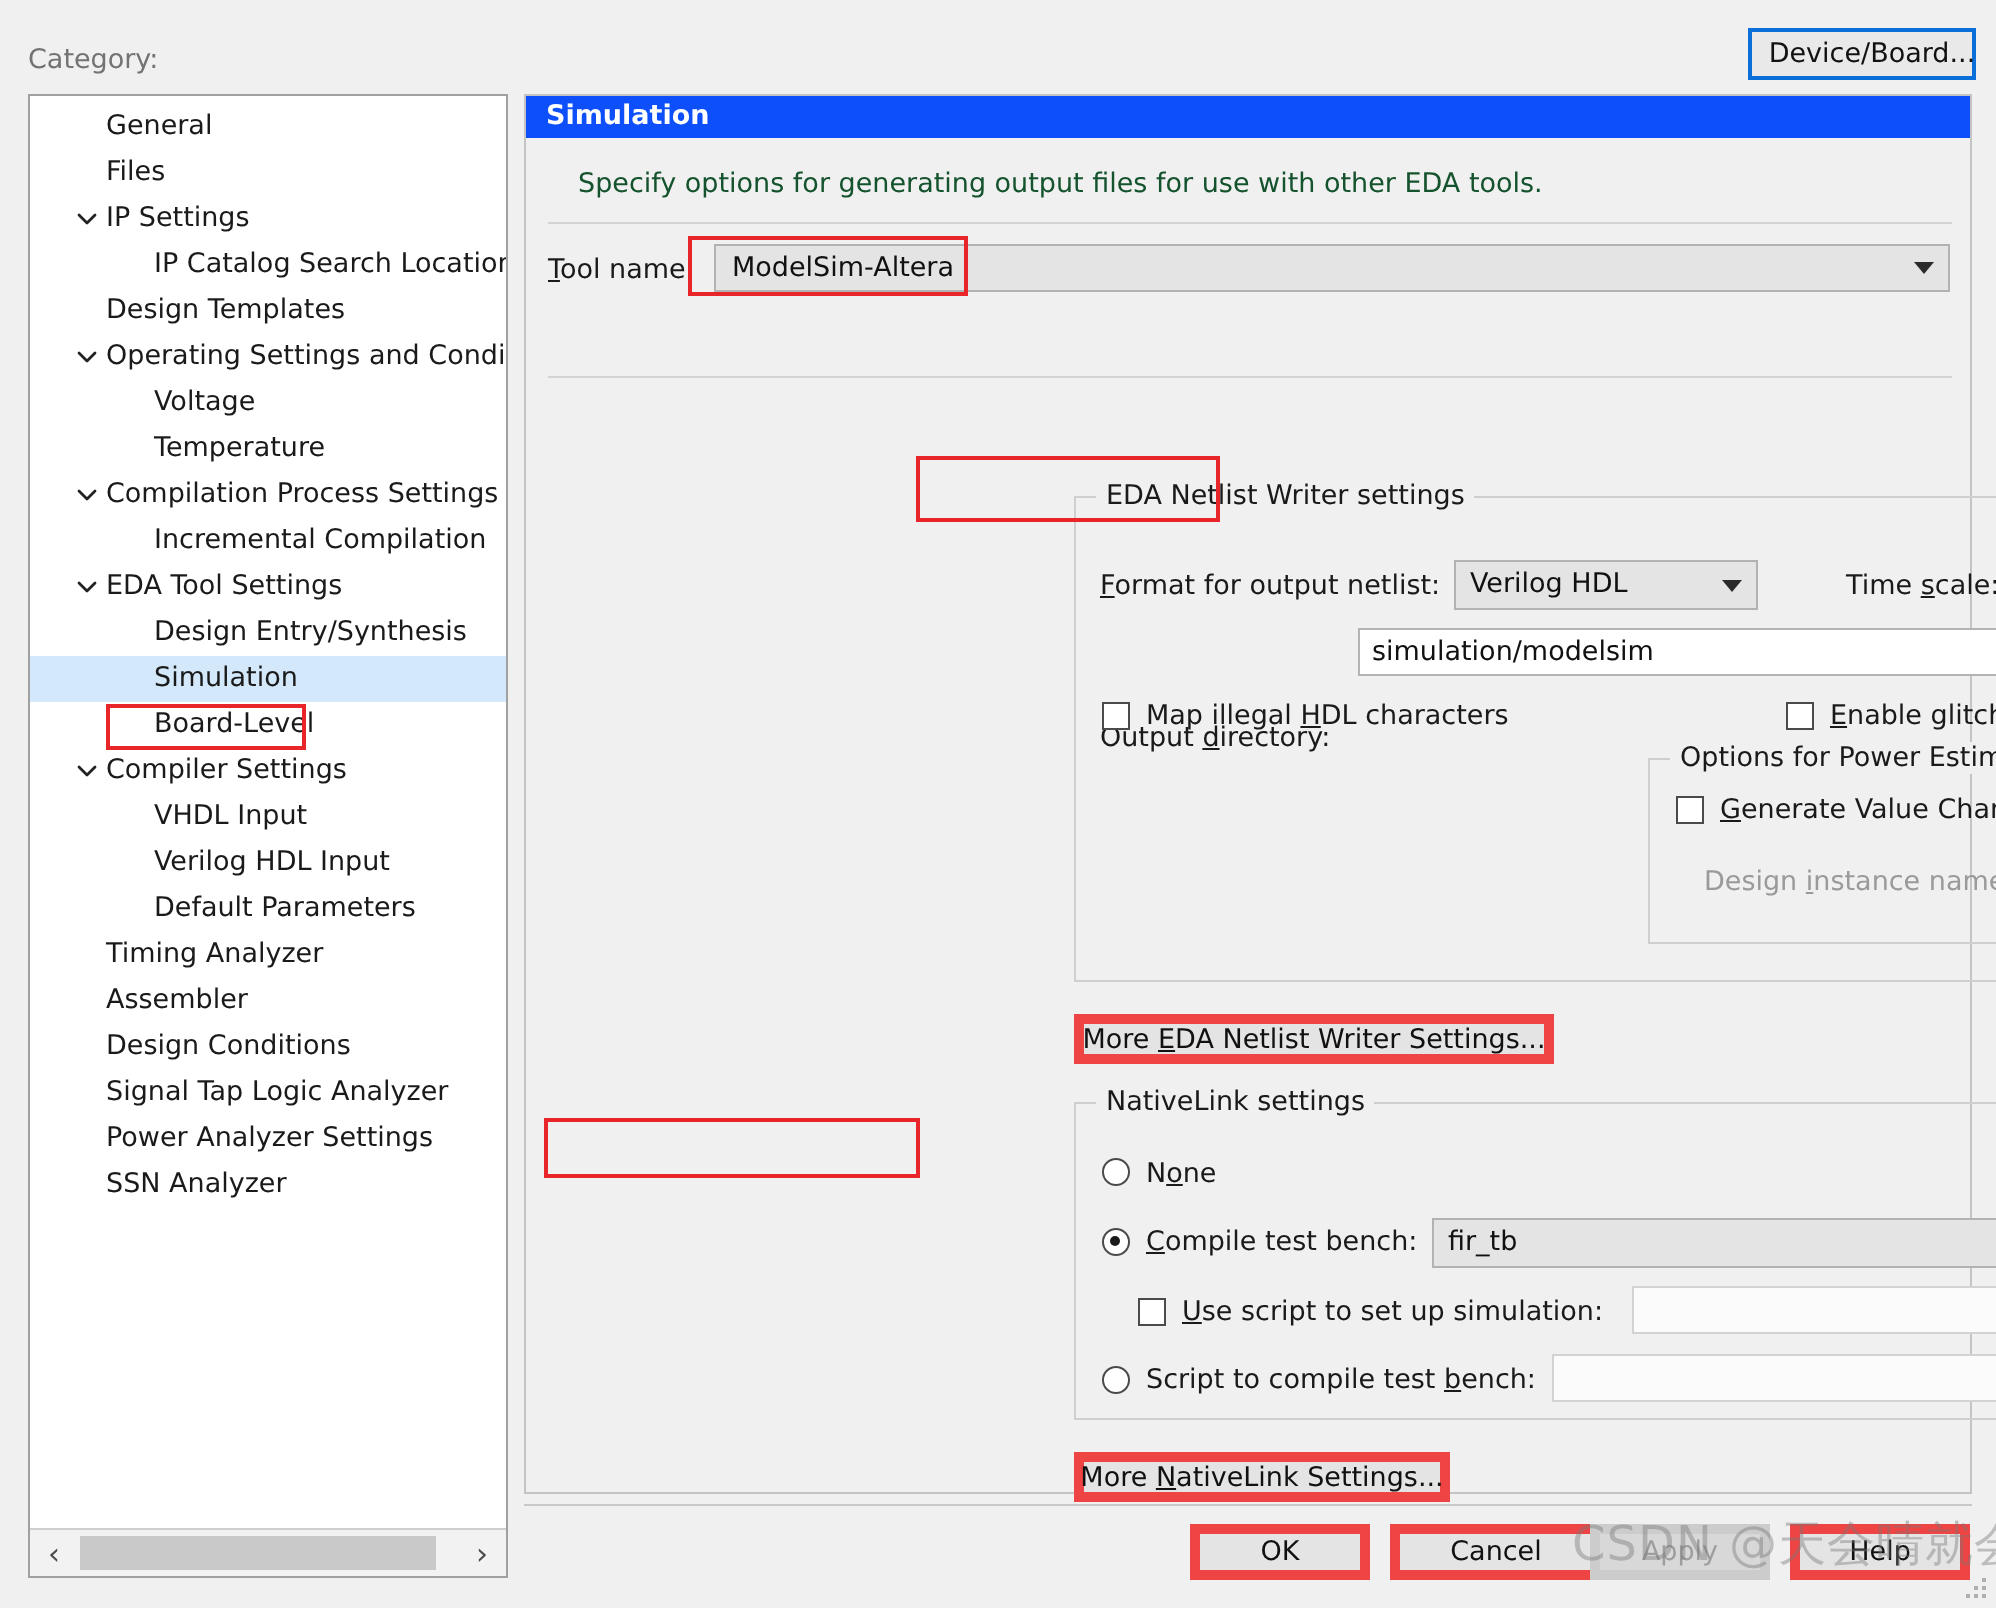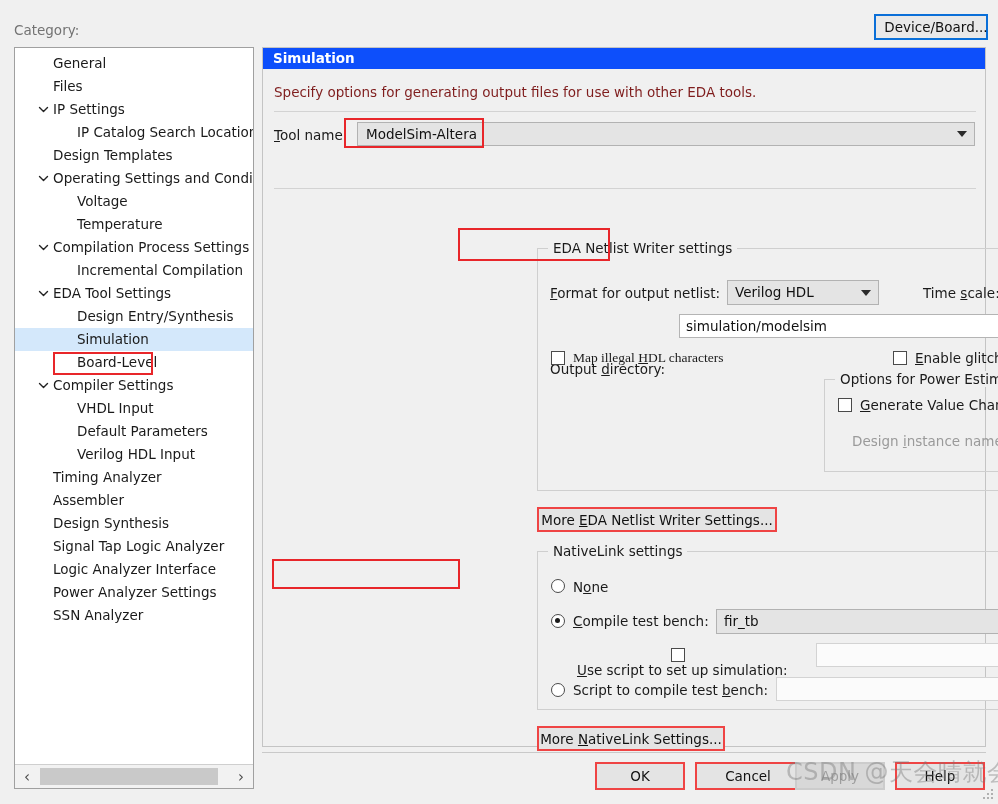--- a/index.html
+++ b/index.html
@@ -160,24 +160,24 @@
     background: #0d4ffb;
     color: #ffffff;
     font-weight: bold;
     font-size: 13.5px;
     line-height: 21px;
     padding-left: 10px;
     box-sizing: border-box;
   }
   #sim-desc {
     position: absolute;
-    left: 11px;
+    left: 26px;
     top: 36px;
     font-size: 13.5px;
-    color: #7f1d1d;
+    color: #14532d;
   }
   .hr {
     position: absolute;
     height: 1px;
     background: #d3d3d3;
   }
   #hr-1 { left: 11px; top: 63px; width: 702px; }
   #hr-2 { left: 11px; top: 140px; width: 702px; }
 
   
@@ -317,21 +317,21 @@
   .combo .cval {
     position: absolute;
     left: 7px; top: 0;
     line-height: 23px;
     white-space: nowrap;
   }
 
   .pushbutton {
     position: absolute;
     background: #e4e4e4;
-    border: 2px solid #ef4444;
+    border: 5px solid #ef4444;
     box-sizing: border-box;
     font-size: 13.5px;
     color: #111;
     display: flex;
     align-items: center;
     justify-content: center;
     cursor: pointer;
     white-space: nowrap;
   }
   .pushbutton.disabled { background: #d8d8d8; border-color: #cccccc; color: #9e9e9e; }
@@ -435,27 +435,26 @@
         </span><span class="tlabel">EDA Tool Settings</span></div>
       <div class="tree-row depth1"><span class="tlabel">Design Entry/Synthesis</span></div>
       <div class="tree-row depth1 selected"><span class="tlabel">Simulation</span></div>
       <div class="tree-row depth1"><span class="tlabel">Board-Level</span></div>
       <div class="tree-row depth0"><span class="chev">
           <svg width="11" height="11" viewBox="0 0 11 11">
             <path d="M1.5 3.5 L5.5 7.5 L9.5 3.5" fill="none" stroke="#222" stroke-width="1.4" stroke-linecap="round" stroke-linejoin="round"></path>
           </svg>
         </span><span class="tlabel">Compiler Settings</span></div>
       <div class="tree-row depth1"><span class="tlabel">VHDL Input</span></div>
+      <div class="tree-row depth1"><span class="tlabel">Verilog HDL Input</span></div>
       <div class="tree-row depth1"><span class="tlabel">Default Parameters</span></div>
-      <div class="tree-row depth1"><span class="tlabel">Verilog HDL Input</span></div>
       <div class="tree-row depth0"><span class="tlabel">Timing Analyzer</span></div>
       <div class="tree-row depth0"><span class="tlabel">Assembler</span></div>
-      <div class="tree-row depth0"><span class="tlabel">Design Synthesis</span></div>
+      <div class="tree-row depth0"><span class="tlabel">Design Conditions</span></div>
       <div class="tree-row depth0"><span class="tlabel">Signal Tap Logic Analyzer</span></div>
-      <div class="tree-row depth0"><span class="tlabel">Logic Analyzer Interface</span></div>
       <div class="tree-row depth0"><span class="tlabel">Power Analyzer Settings</span></div>
       <div class="tree-row depth0"><span class="tlabel">SSN Analyzer</span></div>
     </div>
 
   <div id="tree-hscroll">
     <div class="sb-arrow left">‹</div>
     <div id="tree-hscroll-thumb"></div>
     <div class="sb-arrow right">›</div>
   </div>
 </div>
@@ -484,21 +483,21 @@
       <span class="combo-arrow"></span>
     </div>
 
     <div class="fld-label" style="left:385px; top:36px;">Time <span class="u">s</span>cale:</div>
 
     <div class="fld-label" style="left:12px; top:71px;margin-top:41px;">Output <span class="u">d</span>irectory:</div>
     <div class="textinput" style="left:141px; top:65px; width:525px;">
       <span class="tval">simulation/modelsim</span>
     </div>
 
-    <div style="position:absolute; left:13px; top:101px; display:flex; align-items:center;font-family:Liberation Serif, serif;">
+    <div style="position:absolute; left:13px; top:101px; display:flex; align-items:center;">
       <span class="cb"></span>
       <span class="cb-lab">Map illegal <span class="u">H</span>DL characters</span>
     </div>
     <div style="position:absolute; left:355px; top:101px; display:flex; align-items:center;">
       <span class="cb"></span>
       <span class="cb-lab"><span class="u">E</span>nable glitch filtering</span>
     </div>
 
     <div class="groupbox" id="power-est-group">
       <span class="gb-title">Options for Power Estimation</span>
@@ -527,21 +526,21 @@
 
     <div style="position:absolute; left:13px; top:61px; display:flex; align-items:center;">
       <span class="rb checked"></span>
       <span class="cb-lab"><span class="u">C</span>ompile test bench:</span>
     </div>
     <div class="combo" style="left:178px; top:57px; width:396px;">
       <span class="cval">fir_tb</span>
 
     </div>
 
-    <div style="position:absolute; left:31px; top:96px; display:flex; align-items:center;flex-direction:column;">
+    <div style="position:absolute; left:31px; top:96px; display:flex; align-items:center;">
       <span class="cb"></span>
       <span class="cb-lab"><span class="u">U</span>se script to set up simulation:</span>
     </div>
     <div class="textinput disabled" style="left:278px; top:91px; width:384px;">
       <span class="tval"></span>
     </div>
 
     <div style="position:absolute; left:13px; top:130px; display:flex; align-items:center;">
       <span class="rb"></span>
       <span class="cb-lab">Script to compile test <span class="u">b</span>ench:</span>

